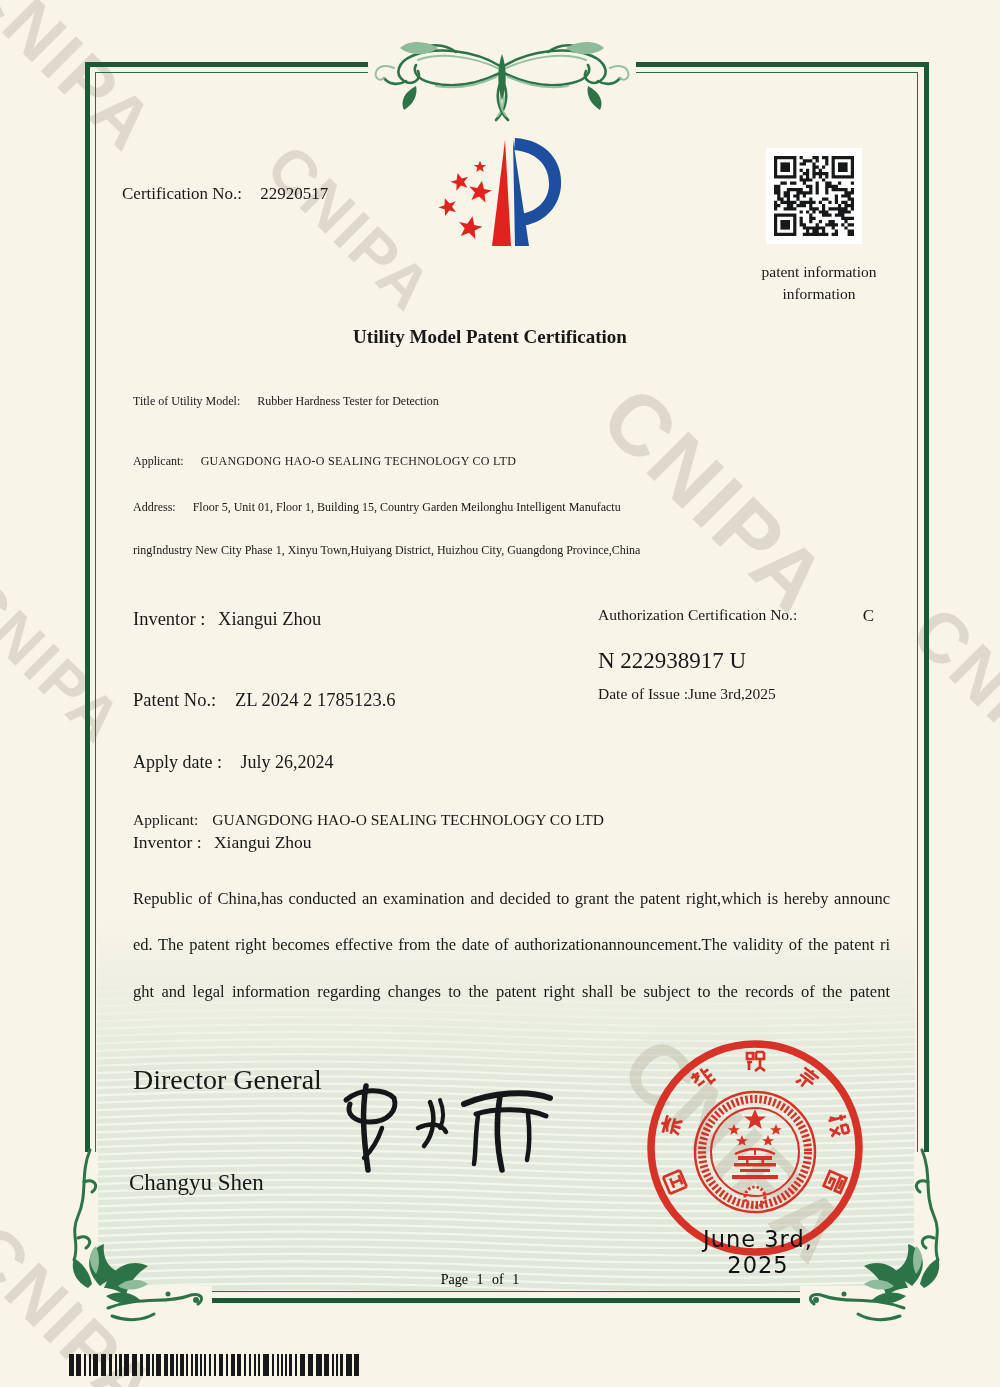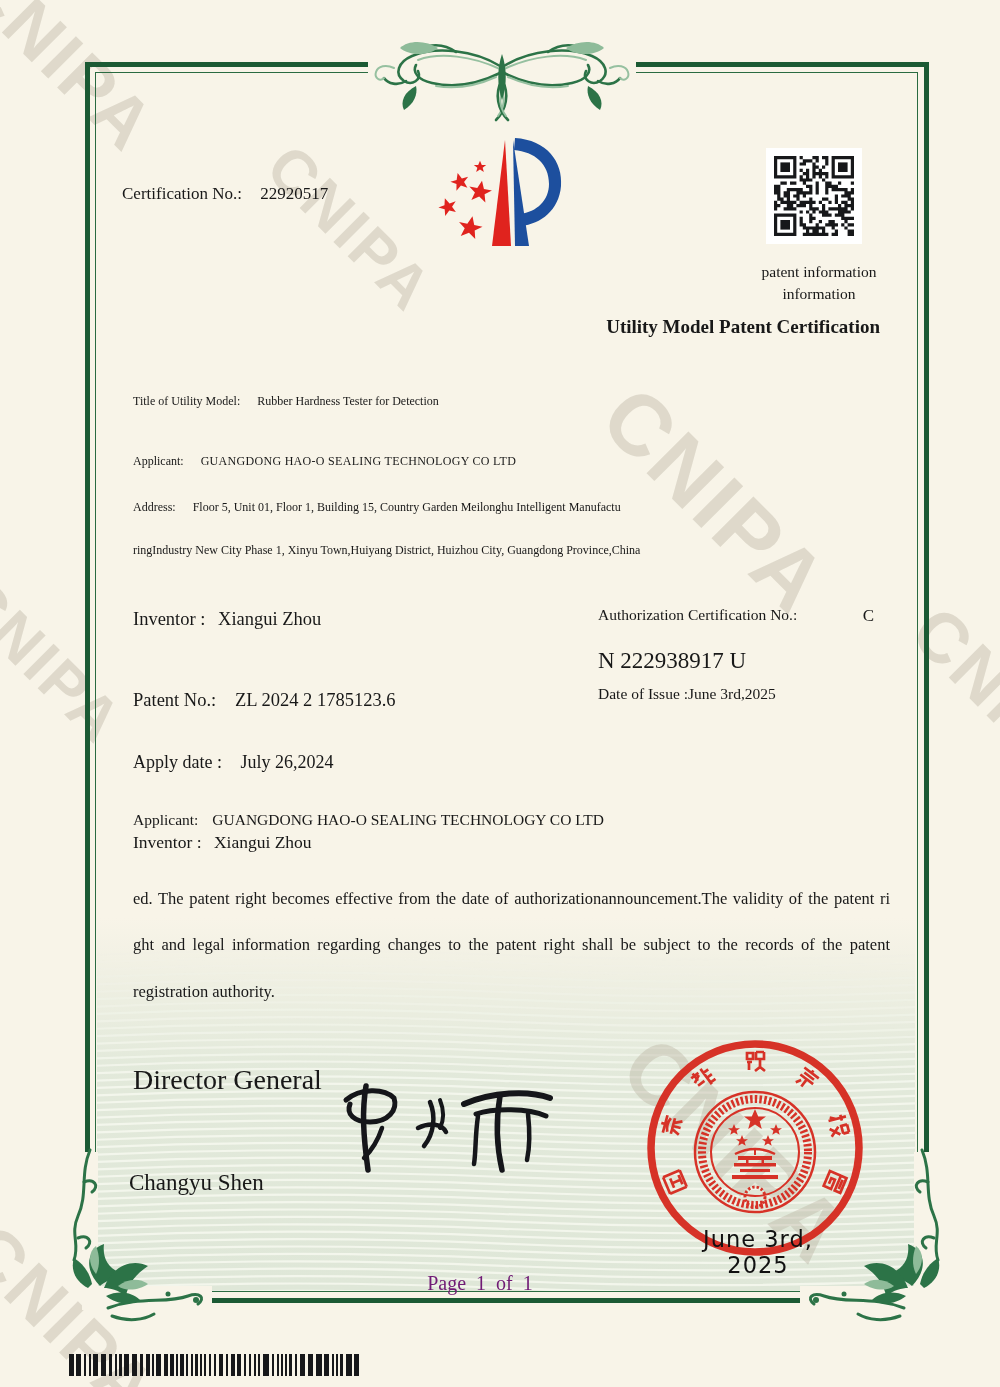--- a/index.html
+++ b/index.html
@@ -218,21 +218,21 @@
     <path fill-rule="evenodd" d="M0 57.6h22.4v22.4H0z M3.2 60.8h16v16h-16z"></path>
     <path d="M6.4 64h9.6v9.6H6.4z"></path>
     <path id="qr-random" d="M25.60 0.00h3.2v3.2h-3.2zM38.40 0.00h3.2v3.2h-3.2zM41.60 0.00h3.2v3.2h-3.2zM48.00 0.00h3.2v3.2h-3.2zM51.20 0.00h3.2v3.2h-3.2zM28.80 3.20h3.2v3.2h-3.2zM32.00 3.20h3.2v3.2h-3.2zM35.20 3.20h3.2v3.2h-3.2zM41.60 3.20h3.2v3.2h-3.2zM51.20 3.20h3.2v3.2h-3.2zM25.60 6.40h3.2v3.2h-3.2zM28.80 6.40h3.2v3.2h-3.2zM38.40 6.40h3.2v3.2h-3.2zM51.20 6.40h3.2v3.2h-3.2zM38.40 9.60h3.2v3.2h-3.2zM41.60 9.60h3.2v3.2h-3.2zM48.00 9.60h3.2v3.2h-3.2zM25.60 12.80h3.2v3.2h-3.2zM32.00 12.80h3.2v3.2h-3.2zM38.40 12.80h3.2v3.2h-3.2zM44.80 12.80h3.2v3.2h-3.2zM28.80 16.00h3.2v3.2h-3.2zM32.00 16.00h3.2v3.2h-3.2zM38.40 16.00h3.2v3.2h-3.2zM41.60 16.00h3.2v3.2h-3.2zM44.80 16.00h3.2v3.2h-3.2zM48.00 16.00h3.2v3.2h-3.2zM51.20 16.00h3.2v3.2h-3.2zM25.60 19.20h3.2v3.2h-3.2zM32.00 19.20h3.2v3.2h-3.2zM38.40 19.20h3.2v3.2h-3.2zM44.80 19.20h3.2v3.2h-3.2zM51.20 19.20h3.2v3.2h-3.2zM25.60 22.40h3.2v3.2h-3.2zM28.80 22.40h3.2v3.2h-3.2zM32.00 22.40h3.2v3.2h-3.2zM35.20 22.40h3.2v3.2h-3.2zM48.00 22.40h3.2v3.2h-3.2zM6.40 25.60h3.2v3.2h-3.2zM9.60 25.60h3.2v3.2h-3.2zM16.00 25.60h3.2v3.2h-3.2zM19.20 25.60h3.2v3.2h-3.2zM28.80 25.60h3.2v3.2h-3.2zM41.60 25.60h3.2v3.2h-3.2zM51.20 25.60h3.2v3.2h-3.2zM54.40 25.60h3.2v3.2h-3.2zM64.00 25.60h3.2v3.2h-3.2zM76.80 25.60h3.2v3.2h-3.2zM0.00 28.80h3.2v3.2h-3.2zM3.20 28.80h3.2v3.2h-3.2zM32.00 28.80h3.2v3.2h-3.2zM35.20 28.80h3.2v3.2h-3.2zM41.60 28.80h3.2v3.2h-3.2zM51.20 28.80h3.2v3.2h-3.2zM54.40 28.80h3.2v3.2h-3.2zM57.60 28.80h3.2v3.2h-3.2zM60.80 28.80h3.2v3.2h-3.2zM0.00 32.00h3.2v3.2h-3.2zM3.20 32.00h3.2v3.2h-3.2zM12.80 32.00h3.2v3.2h-3.2zM16.00 32.00h3.2v3.2h-3.2zM19.20 32.00h3.2v3.2h-3.2zM22.40 32.00h3.2v3.2h-3.2zM25.60 32.00h3.2v3.2h-3.2zM35.20 32.00h3.2v3.2h-3.2zM41.60 32.00h3.2v3.2h-3.2zM51.20 32.00h3.2v3.2h-3.2zM57.60 32.00h3.2v3.2h-3.2zM60.80 32.00h3.2v3.2h-3.2zM64.00 32.00h3.2v3.2h-3.2zM67.20 32.00h3.2v3.2h-3.2zM70.40 32.00h3.2v3.2h-3.2zM76.80 32.00h3.2v3.2h-3.2zM0.00 35.20h3.2v3.2h-3.2zM3.20 35.20h3.2v3.2h-3.2zM9.60 35.20h3.2v3.2h-3.2zM12.80 35.20h3.2v3.2h-3.2zM22.40 35.20h3.2v3.2h-3.2zM25.60 35.20h3.2v3.2h-3.2zM28.80 35.20h3.2v3.2h-3.2zM32.00 35.20h3.2v3.2h-3.2zM35.20 35.20h3.2v3.2h-3.2zM41.60 35.20h3.2v3.2h-3.2zM51.20 35.20h3.2v3.2h-3.2zM70.40 35.20h3.2v3.2h-3.2zM73.60 35.20h3.2v3.2h-3.2zM76.80 35.20h3.2v3.2h-3.2zM3.20 38.40h3.2v3.2h-3.2zM9.60 38.40h3.2v3.2h-3.2zM12.80 38.40h3.2v3.2h-3.2zM19.20 38.40h3.2v3.2h-3.2zM22.40 38.40h3.2v3.2h-3.2zM28.80 38.40h3.2v3.2h-3.2zM60.80 38.40h3.2v3.2h-3.2zM67.20 38.40h3.2v3.2h-3.2zM70.40 38.40h3.2v3.2h-3.2zM73.60 38.40h3.2v3.2h-3.2zM3.20 41.60h3.2v3.2h-3.2zM6.40 41.60h3.2v3.2h-3.2zM12.80 41.60h3.2v3.2h-3.2zM22.40 41.60h3.2v3.2h-3.2zM35.20 41.60h3.2v3.2h-3.2zM48.00 41.60h3.2v3.2h-3.2zM51.20 41.60h3.2v3.2h-3.2zM60.80 41.60h3.2v3.2h-3.2zM73.60 41.60h3.2v3.2h-3.2zM76.80 41.60h3.2v3.2h-3.2zM0.00 44.80h3.2v3.2h-3.2zM6.40 44.80h3.2v3.2h-3.2zM9.60 44.80h3.2v3.2h-3.2zM12.80 44.80h3.2v3.2h-3.2zM16.00 44.80h3.2v3.2h-3.2zM19.20 44.80h3.2v3.2h-3.2zM25.60 44.80h3.2v3.2h-3.2zM28.80 44.80h3.2v3.2h-3.2zM32.00 44.80h3.2v3.2h-3.2zM35.20 44.80h3.2v3.2h-3.2zM38.40 44.80h3.2v3.2h-3.2zM44.80 44.80h3.2v3.2h-3.2zM54.40 44.80h3.2v3.2h-3.2zM60.80 44.80h3.2v3.2h-3.2zM67.20 44.80h3.2v3.2h-3.2zM70.40 44.80h3.2v3.2h-3.2zM76.80 44.80h3.2v3.2h-3.2zM0.00 48.00h3.2v3.2h-3.2zM3.20 48.00h3.2v3.2h-3.2zM12.80 48.00h3.2v3.2h-3.2zM16.00 48.00h3.2v3.2h-3.2zM22.40 48.00h3.2v3.2h-3.2zM25.60 48.00h3.2v3.2h-3.2zM28.80 48.00h3.2v3.2h-3.2zM35.20 48.00h3.2v3.2h-3.2zM48.00 48.00h3.2v3.2h-3.2zM64.00 48.00h3.2v3.2h-3.2zM70.40 48.00h3.2v3.2h-3.2zM73.60 48.00h3.2v3.2h-3.2zM76.80 48.00h3.2v3.2h-3.2zM0.00 51.20h3.2v3.2h-3.2zM9.60 51.20h3.2v3.2h-3.2zM12.80 51.20h3.2v3.2h-3.2zM16.00 51.20h3.2v3.2h-3.2zM19.20 51.20h3.2v3.2h-3.2zM35.20 51.20h3.2v3.2h-3.2zM38.40 51.20h3.2v3.2h-3.2zM41.60 51.20h3.2v3.2h-3.2zM48.00 51.20h3.2v3.2h-3.2zM54.40 51.20h3.2v3.2h-3.2zM57.60 51.20h3.2v3.2h-3.2zM60.80 51.20h3.2v3.2h-3.2zM64.00 51.20h3.2v3.2h-3.2zM67.20 51.20h3.2v3.2h-3.2zM70.40 51.20h3.2v3.2h-3.2zM76.80 51.20h3.2v3.2h-3.2zM25.60 54.40h3.2v3.2h-3.2zM32.00 54.40h3.2v3.2h-3.2zM38.40 54.40h3.2v3.2h-3.2zM44.80 54.40h3.2v3.2h-3.2zM48.00 54.40h3.2v3.2h-3.2zM51.20 54.40h3.2v3.2h-3.2zM64.00 54.40h3.2v3.2h-3.2zM67.20 54.40h3.2v3.2h-3.2zM70.40 54.40h3.2v3.2h-3.2zM73.60 54.40h3.2v3.2h-3.2zM35.20 57.60h3.2v3.2h-3.2zM48.00 57.60h3.2v3.2h-3.2zM51.20 57.60h3.2v3.2h-3.2zM54.40 57.60h3.2v3.2h-3.2zM60.80 57.60h3.2v3.2h-3.2zM64.00 57.60h3.2v3.2h-3.2zM67.20 57.60h3.2v3.2h-3.2zM25.60 60.80h3.2v3.2h-3.2zM35.20 60.80h3.2v3.2h-3.2zM38.40 60.80h3.2v3.2h-3.2zM67.20 60.80h3.2v3.2h-3.2zM70.40 60.80h3.2v3.2h-3.2zM73.60 60.80h3.2v3.2h-3.2zM76.80 60.80h3.2v3.2h-3.2zM25.60 64.00h3.2v3.2h-3.2zM35.20 64.00h3.2v3.2h-3.2zM44.80 64.00h3.2v3.2h-3.2zM54.40 64.00h3.2v3.2h-3.2zM57.60 64.00h3.2v3.2h-3.2zM70.40 64.00h3.2v3.2h-3.2zM25.60 67.20h3.2v3.2h-3.2zM28.80 67.20h3.2v3.2h-3.2zM41.60 67.20h3.2v3.2h-3.2zM51.20 67.20h3.2v3.2h-3.2zM54.40 67.20h3.2v3.2h-3.2zM57.60 67.20h3.2v3.2h-3.2zM60.80 67.20h3.2v3.2h-3.2zM67.20 67.20h3.2v3.2h-3.2zM73.60 67.20h3.2v3.2h-3.2zM76.80 67.20h3.2v3.2h-3.2zM28.80 70.40h3.2v3.2h-3.2zM32.00 70.40h3.2v3.2h-3.2zM35.20 70.40h3.2v3.2h-3.2zM38.40 70.40h3.2v3.2h-3.2zM41.60 70.40h3.2v3.2h-3.2zM44.80 70.40h3.2v3.2h-3.2zM48.00 70.40h3.2v3.2h-3.2zM57.60 70.40h3.2v3.2h-3.2zM70.40 70.40h3.2v3.2h-3.2zM32.00 73.60h3.2v3.2h-3.2zM38.40 73.60h3.2v3.2h-3.2zM41.60 73.60h3.2v3.2h-3.2zM48.00 73.60h3.2v3.2h-3.2zM60.80 73.60h3.2v3.2h-3.2zM73.60 73.60h3.2v3.2h-3.2zM76.80 73.60h3.2v3.2h-3.2zM28.80 76.80h3.2v3.2h-3.2zM32.00 76.80h3.2v3.2h-3.2zM35.20 76.80h3.2v3.2h-3.2zM38.40 76.80h3.2v3.2h-3.2zM41.60 76.80h3.2v3.2h-3.2zM44.80 76.80h3.2v3.2h-3.2zM48.00 76.80h3.2v3.2h-3.2zM51.20 76.80h3.2v3.2h-3.2zM57.60 76.80h3.2v3.2h-3.2zM60.80 76.80h3.2v3.2h-3.2zM73.60 76.80h3.2v3.2h-3.2zM76.80 76.80h3.2v3.2h-3.2z"></path>
   </g>
 </svg>
 <div class="qr-caption">
   <div>patent information</div>
   <div>information</div>
 </div>
 
-<div class="row content" style="left:100px;top:316px;width:780px;text-align:right;font-size:19px;font-weight:bold">Utility Model Patent Certification</div>
+<div class="row content" style="left:100px;top:326px;width:780px;text-align:center;font-size:19px;font-weight:bold">Utility Model Patent Certification</div>
 
 <div class="row content f16" style="left:133px;top:394px">
   <span class="lbl">Title of Utility Model:</span>
   <span class="val">Rubber Hardness Tester for Detection</span>
 </div>
 
 <div class="row content f16" style="left:133px;top:454px">
   <span class="lbl">Applicant:</span>
   <span class="val" style="letter-spacing:0.3px">GUANGDONG HAO-O SEALING TECHNOLOGY CO LTD</span>
 </div>
@@ -272,23 +272,23 @@
 <div class="row content" style="left:133px;top:811px;font-size:15.5px">
   <span class="lbl">Applicant:</span>
   <span class="val0" style="margin-left:10px">GUANGDONG HAO-O SEALING TECHNOLOGY CO LTD</span>
 </div>
 <div class="row content" style="left:133px;top:832px;font-size:17.5px">
   <span class="lbl">Inventor :</span>
   <span class="val0">Xiangui Zhou</span>
 </div>
 
 <div class="content" style="left:133px;top:876px;width:757px">
+  <div class="para-line">Republic of China,has conducted an examination and decided to grant the patent right,which is hereby announc</div>
   <div class="para-line">ed. The patent right becomes effective from the date of authorizationannouncement.The validity of the patent ri</div>
   <div class="para-line">ght and legal information regarding changes to the patent right shall be subject to the records of the patent</div>
-  <div class="para-line para-last">registration  authority.</div>
 </div>
 
 <div class="row content" style="left:133px;top:1064px;font-size:28px">Director General</div>
 <div class="row content" style="left:129px;top:1170px;font-size:23px">Changyu Shen</div>
 
 <svg class="abs content" style="left:332px;top:1076px" width="240" height="98" viewBox="0 0 240 98">
   <g fill="none" stroke="#15161a" stroke-linecap="round">
     <path stroke-width="5.5" d="M34 10 C30 34 31 58 36 94"></path>
     <path stroke-width="5" d="M14 24 C28 12 52 12 62 22 C66 34 56 46 38 46 C22 46 14 38 18 28"></path>
     <path stroke-width="4.5" d="M50 52 C46 64 40 74 32 82"></path>
@@ -333,21 +333,21 @@
       <rect x="-15" y="5" width="30" height="3"></rect>
       <rect x="-23" y="11" width="46" height="4"></rect>
       <rect x="-9" y="-4" width="2.5" height="5"></rect>
       <rect x="6.5" y="-4" width="2.5" height="5"></rect>
       <rect x="-1" y="-16" width="2" height="7"></rect>
     </g>
   </g>
 </svg>
 <div class="seal-date">June 3rd, 2025</div>
 
-<div class="row content" style="left:380px;top:1272px;width:200px;text-align:center;font-size:20px;word-spacing:5px;color:#701a75">Page 1 of 1</div>
+<div class="row content" style="left:380px;top:1272px;width:200px;text-align:center;font-size:14px;word-spacing:5px;color:#000000">Page 1 of 1</div>
 
 <svg class="abs" style="left:68px;top:1354px;z-index:5" width="302" height="22" viewBox="0 0 302 22">
   <g id="barcode-bars">
       <rect x="1" y="0" width="5" height="22" fill="#17181a"></rect>
       <rect x="8" y="0" width="5" height="22" fill="#17181a"></rect>
       <rect x="16" y="0" width="2" height="22" fill="#17181a"></rect>
       <rect x="21" y="0" width="2" height="22" fill="#17181a"></rect>
       <rect x="25" y="0" width="5" height="22" fill="#17181a"></rect>
       <rect x="33" y="0" width="5" height="22" fill="#17181a"></rect>
       <rect x="41" y="0" width="3" height="22" fill="#17181a"></rect>

